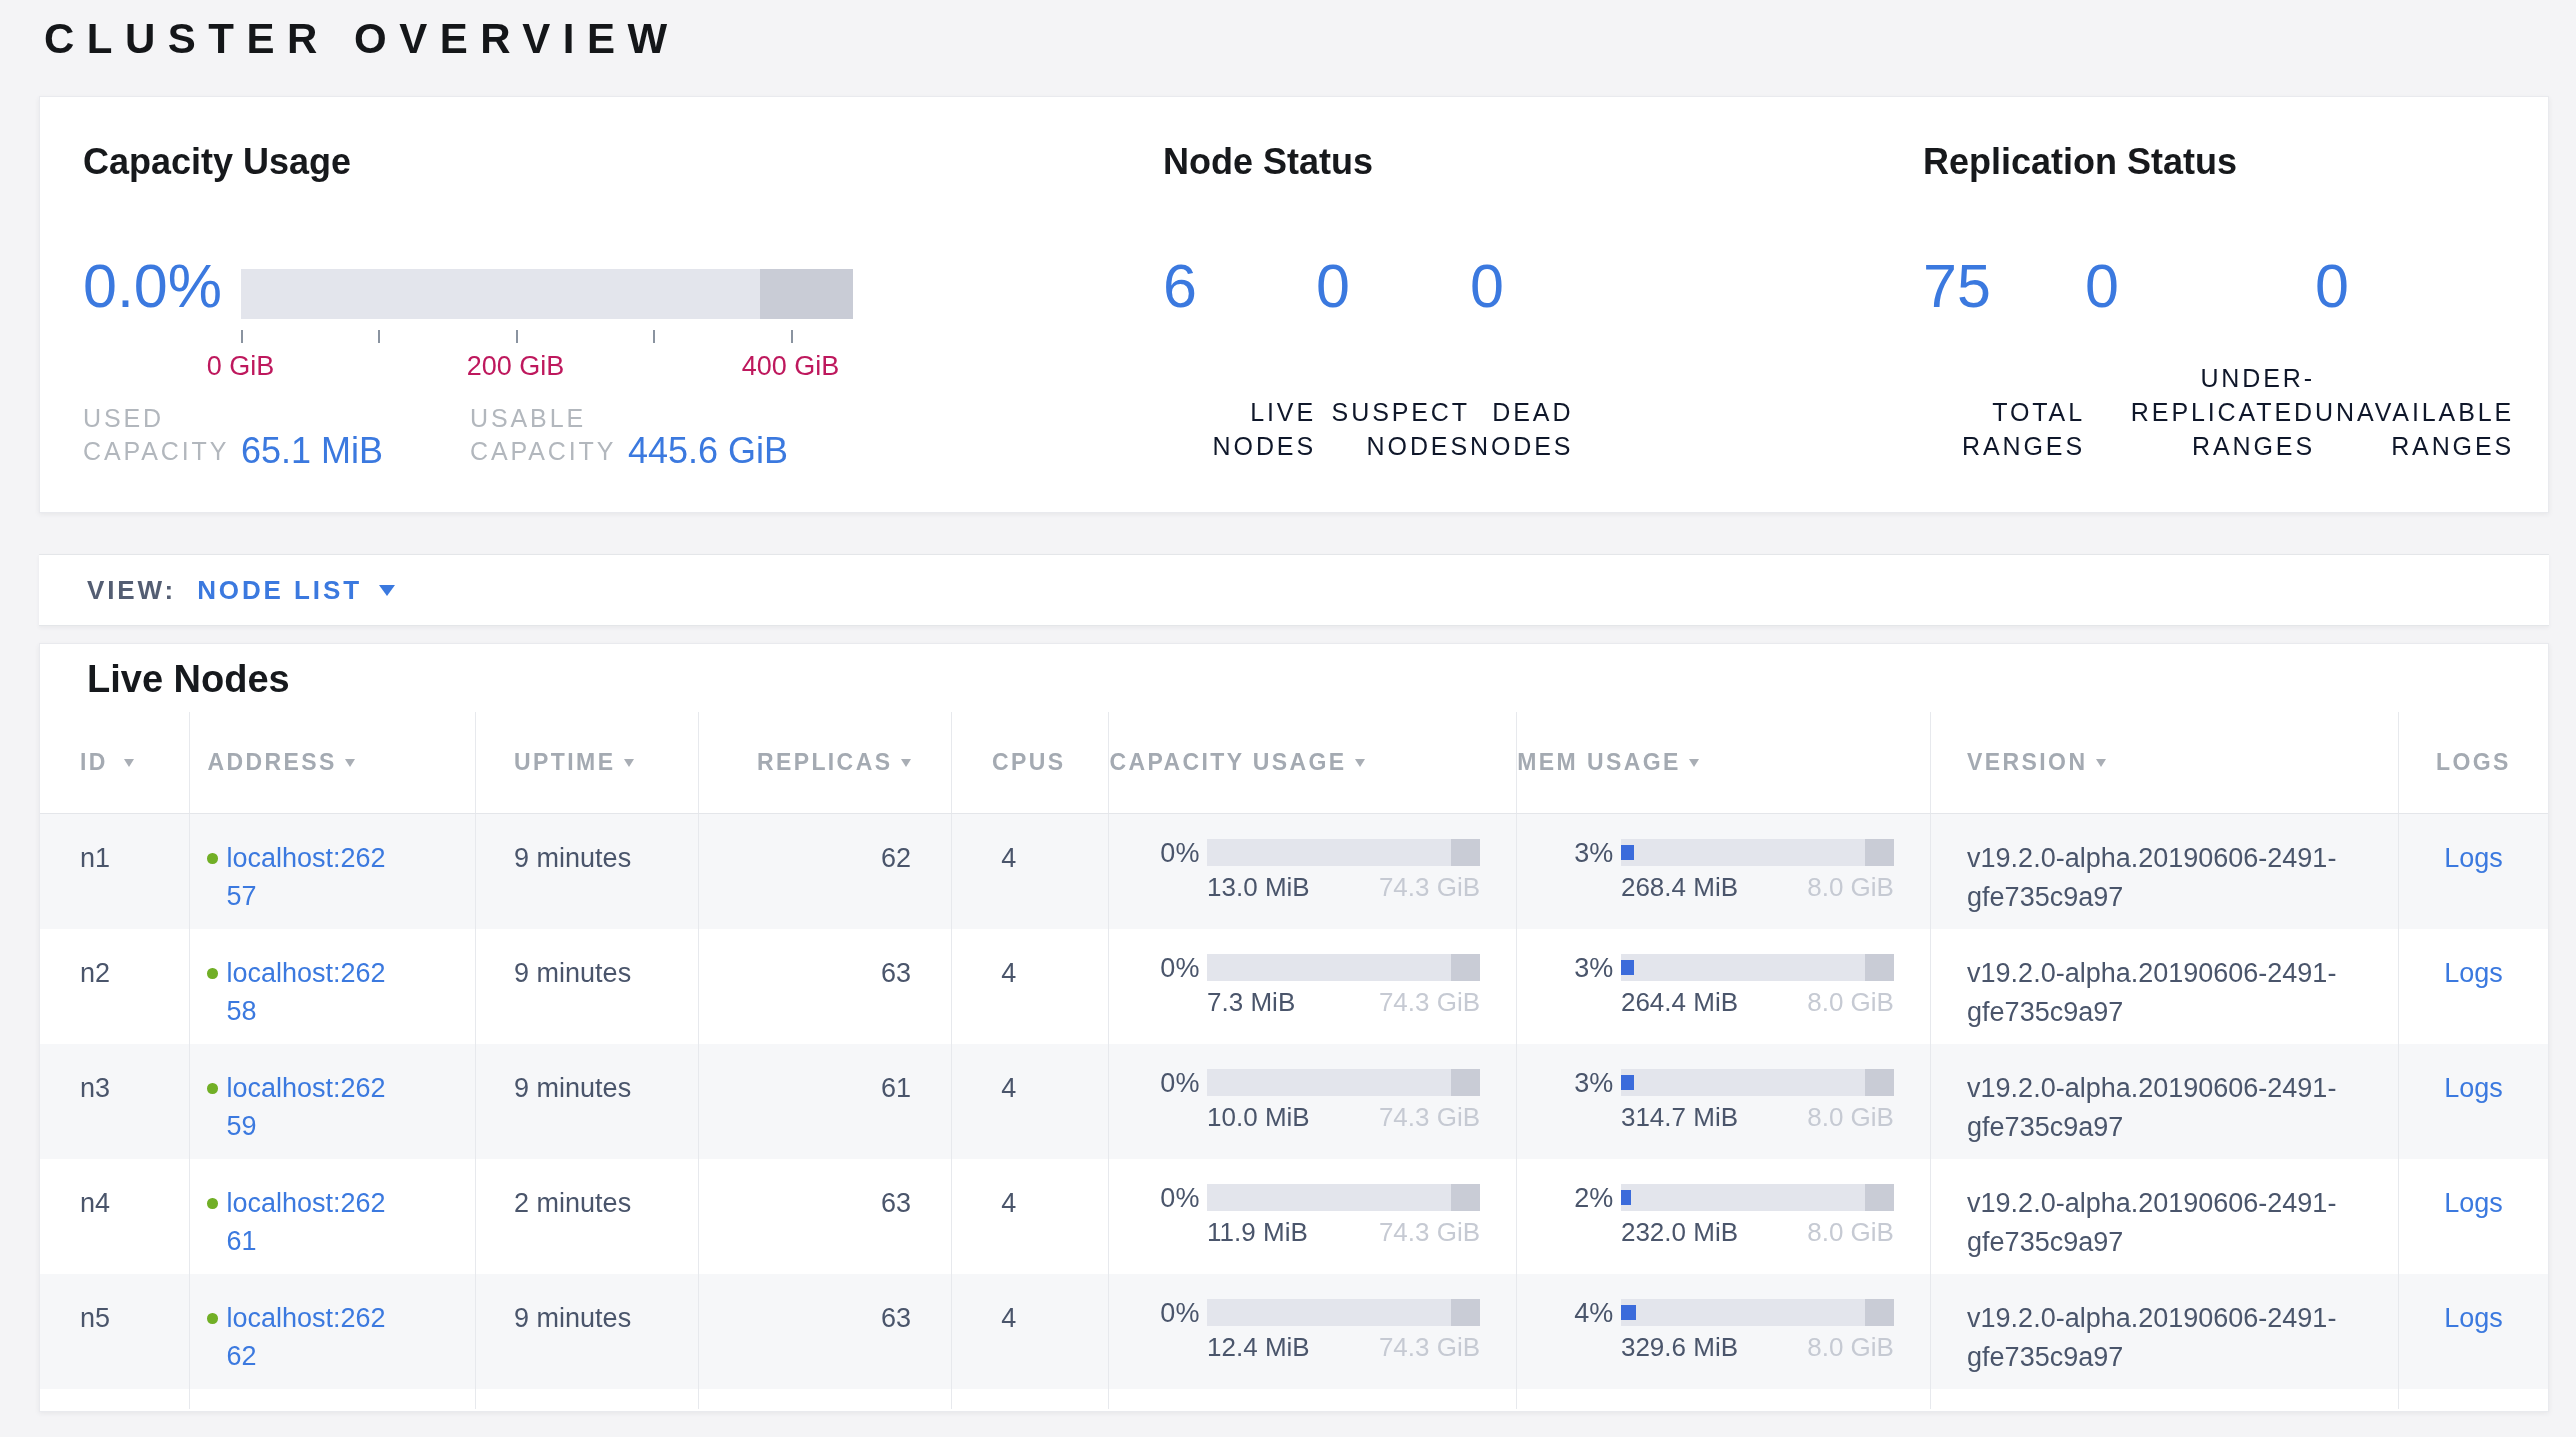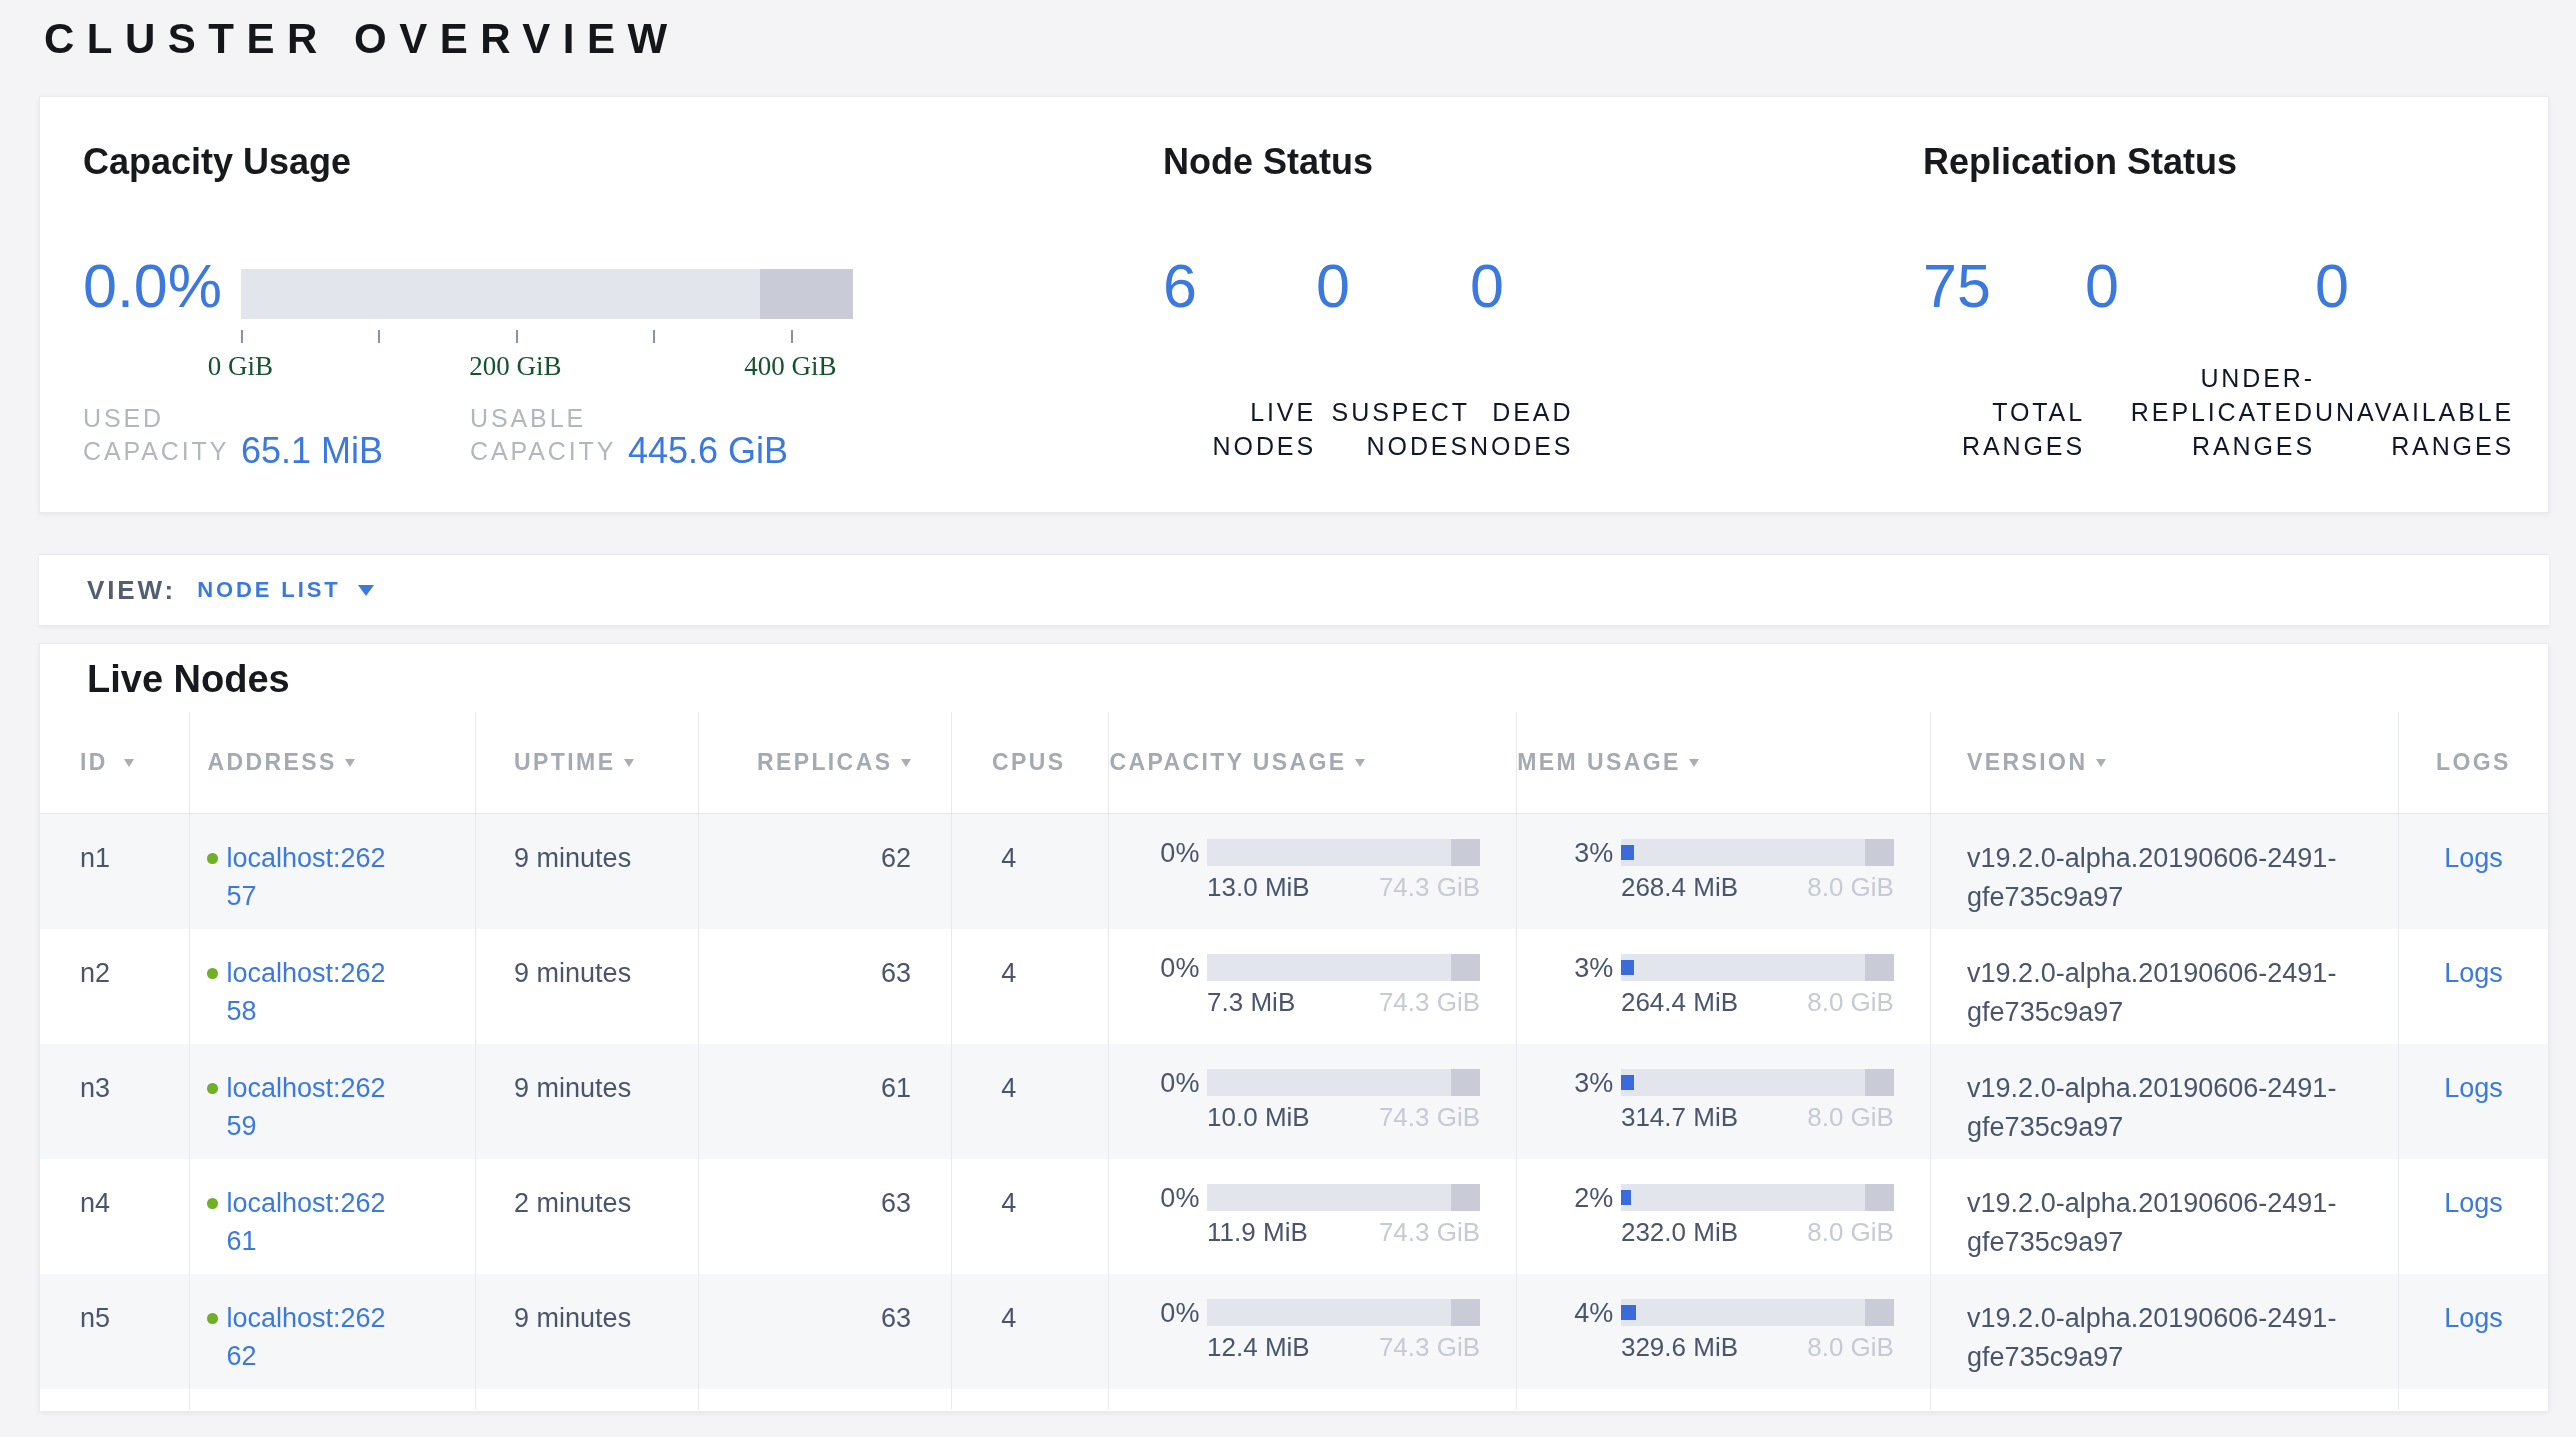--- a/index.html
+++ b/index.html
@@ -20,39 +20,39 @@
   .section-title { position:absolute; top:44px; font-size:36px; font-weight:700; color:#17191c; }
 
   
   .cap-row { position:absolute; left:43px; top:158px; display:flex; }
   .cap-pct { width:158px; font-size:61px; line-height:63px; color:#3b79df; }
   .bargraph { width:612px; margin-top:14.4px; position:relative; }
   .big-bar { height:50px; background:#e3e5ec; position:relative; }
   .big-bar .reserved { position:absolute; right:0; top:0; bottom:0; width:93px; background:#c9ccd6; }
   .tick { position:absolute; top:61px; width:1.9px; height:12.5px; background:#8a93a0; }
   .tlabel { position:absolute; top:82px; width:153px; margin-left:-77px; text-align:center;
-    font-size:27px; color:#14532d;font-family:Liberation Serif, serif; }
+    font-size:27px; color:#be185d; }
 
   .capstats { position:absolute; top:305px; display:flex; align-items:flex-end; }
   .capstat-label { font-size:25px; letter-spacing:2.9px; line-height:33px; color:#b2b7bd; }
   .capstat-value { font-size:36px; color:#3b79df; margin-left:11.5px; margin-bottom:-3.8px; white-space:nowrap; }
 
   
   .stats-row { position:absolute; top:158px; display:flex; }
   .stat { display:flex; flex-direction:column; height:208px; }
   .stat-num { font-size:61px; line-height:63px; color:#3b79df; }
   .stat-label { margin-top:auto; font-size:25px; letter-spacing:2.9px; line-height:34px; color:#0f172a;text-align:right; }
 
   
   .view-bar { position:absolute; left:39px; top:554px; width:2510px; height:72px; background:#fff;
     border-top:1px solid #e4e6e9; border-bottom:1px solid #e4e6e9; box-shadow:0 1.9px 3.8px rgba(60,64,82,.06);
     display:flex; align-items:center; padding-left:48px; }
   .view-label { font-size:26px; letter-spacing:2.9px; color:#545e73; font-weight:700; }
   .view-select { display:flex; align-items:center; margin-left:21px; cursor:pointer; }
-  .view-value { font-size:22px; letter-spacing:2.9px; color:#3b79df; font-weight:700; }
+  .view-value { font-size:26px; letter-spacing:2.9px; color:#3b79df; font-weight:700; }
   .caret-down { width:0; height:0; margin-left:17px; border-left:8.6px solid transparent;
     border-right:8.6px solid transparent; border-top:11.5px solid #3b79df; }
 
   
   .table-title { position:absolute; left:47px; top:7.7px; font-size:38px; font-weight:700;
     color:#16191d; line-height:54px; }
   .table { position:absolute; top:68px; left:0; width:2508px; }
   .tr { display:flex; width:2508px; }
   .tr > div { border-left:1px solid #e7e9ed; }
   .tr > div:first-child { border-left:none; }

